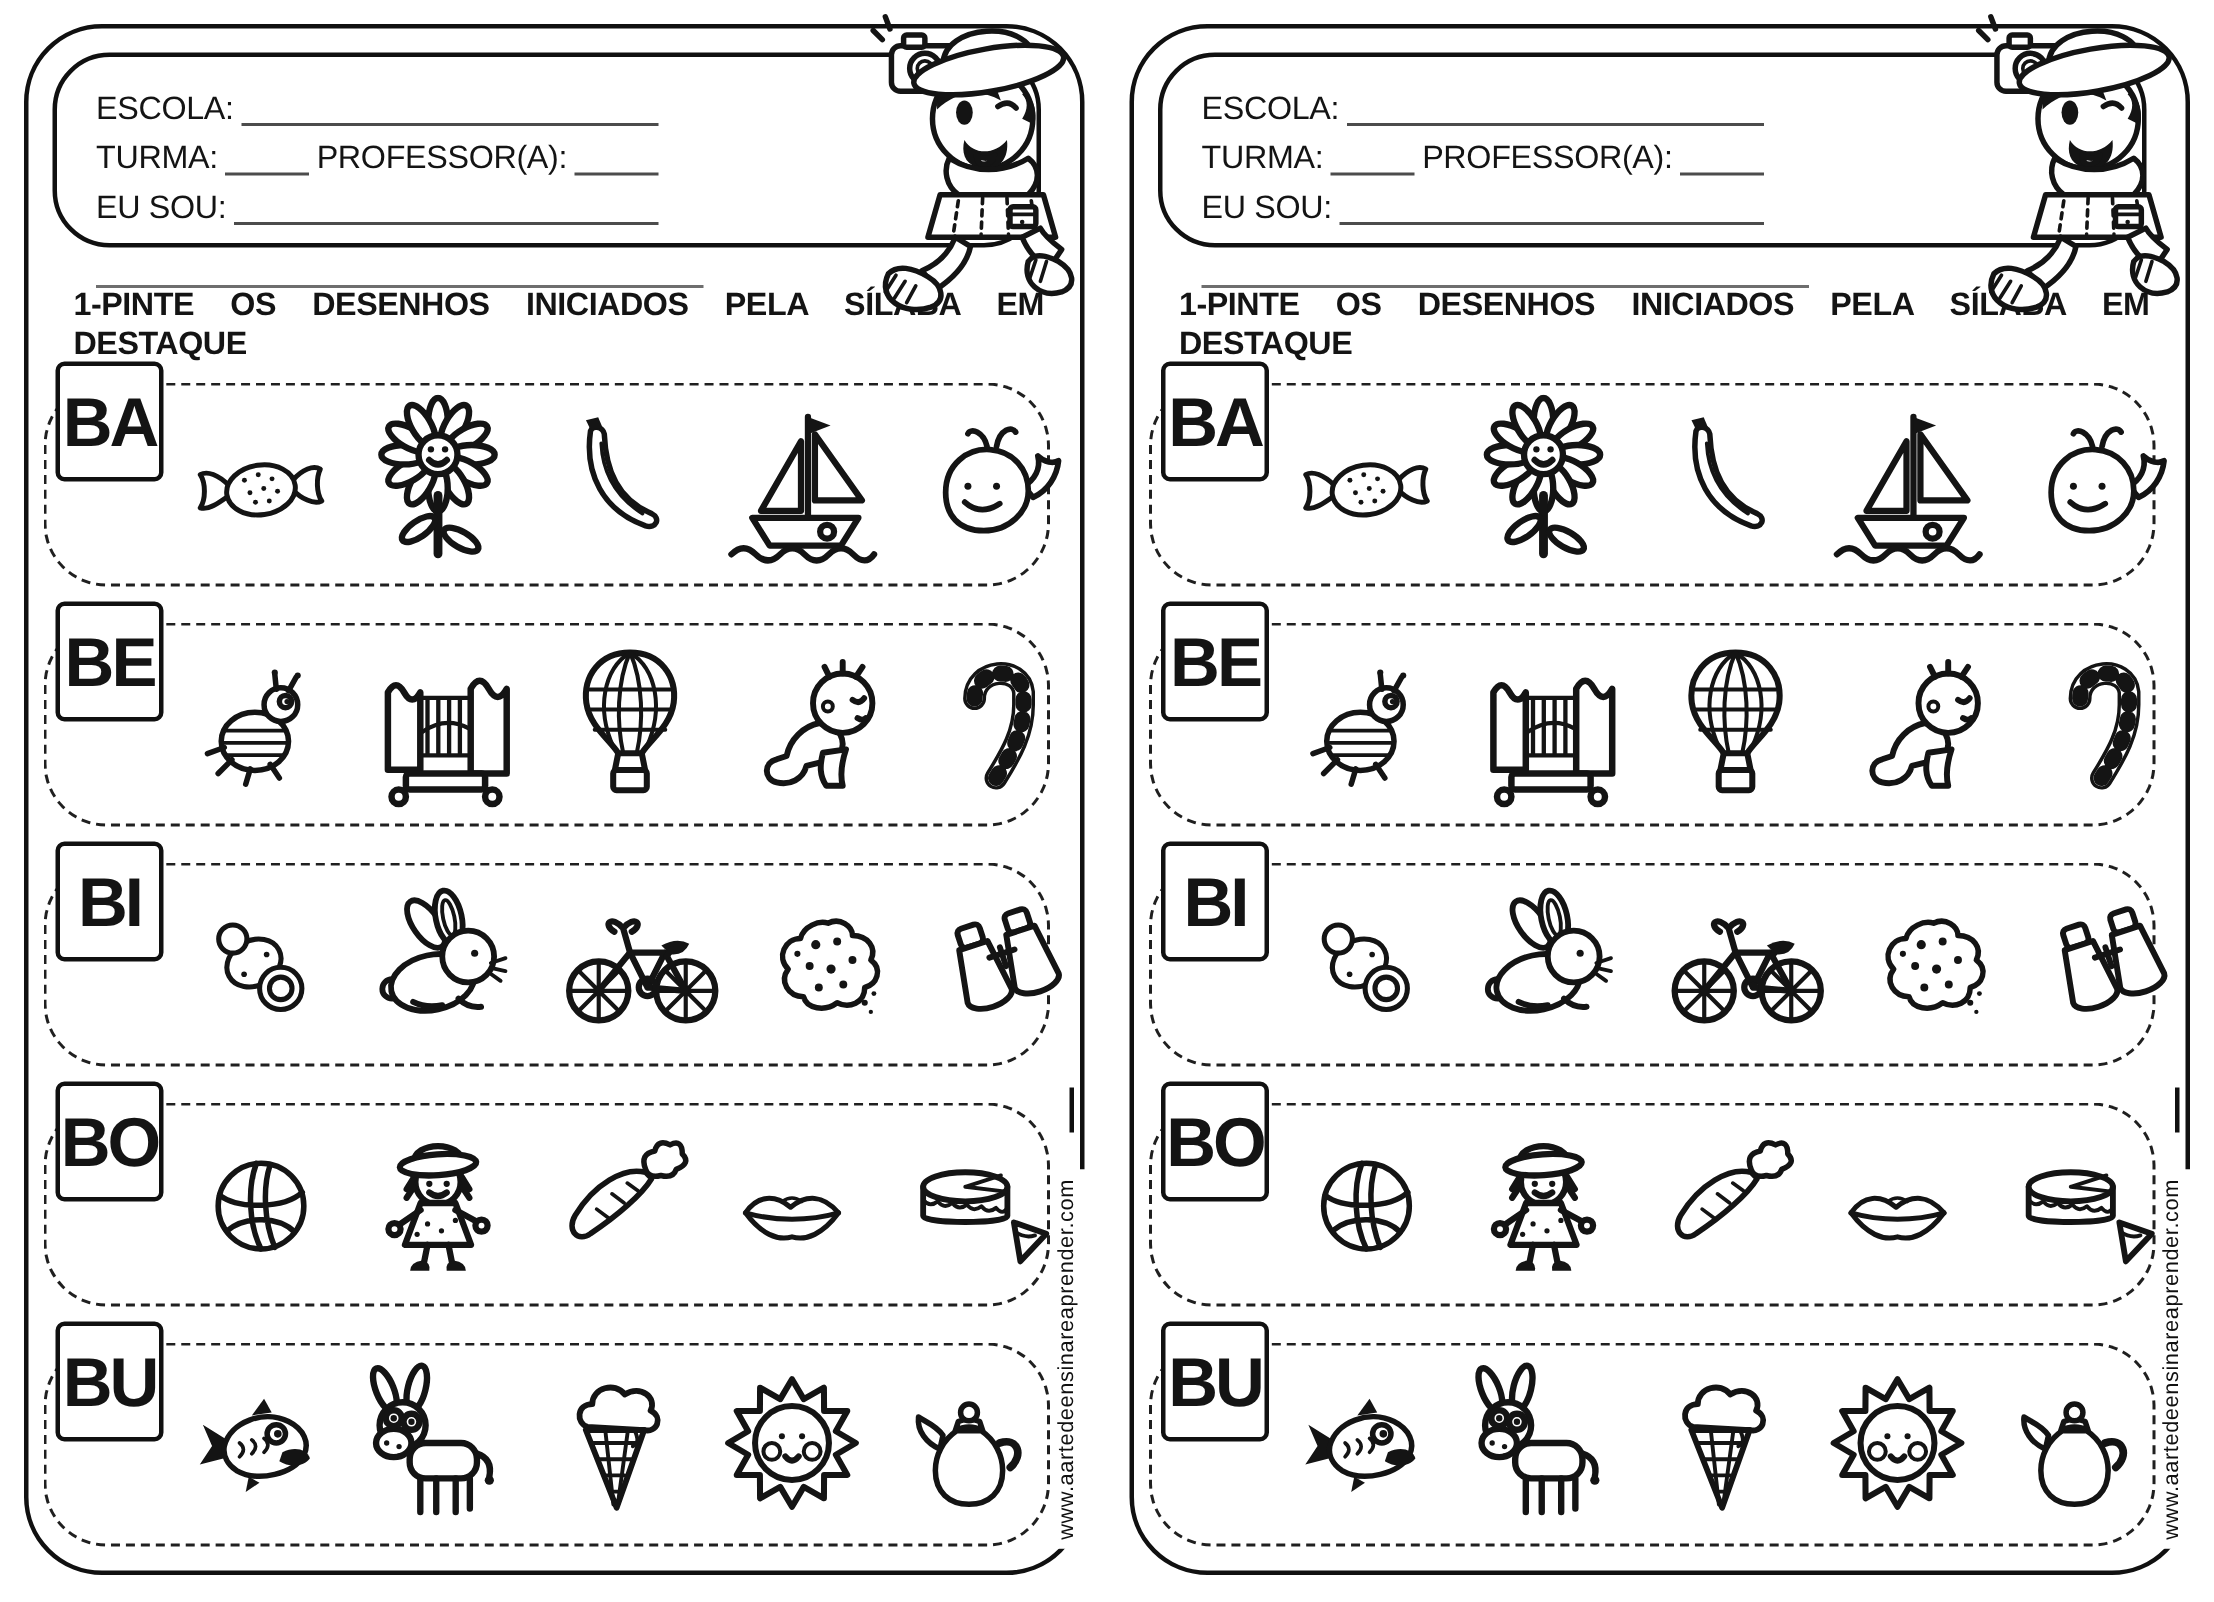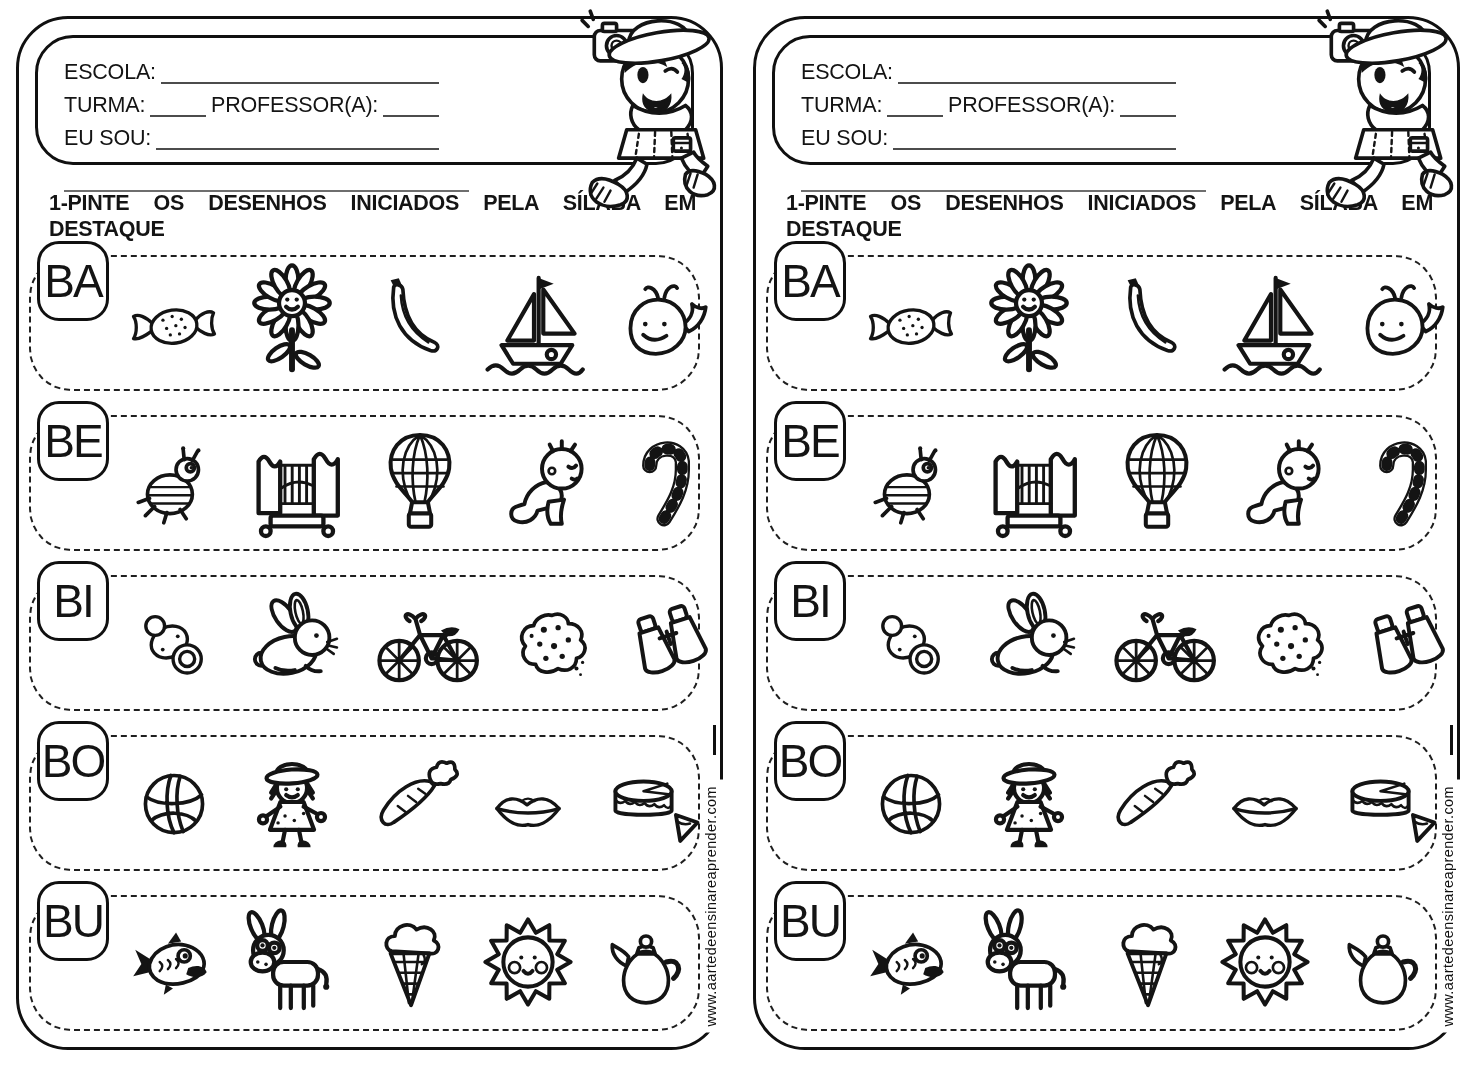--- a/index.html
+++ b/index.html
@@ -23,23 +23,23 @@
   
   .instruction{position:absolute;top:172px;left:30px;right:24px;margin:0;z-index:2;
                font-size:21.5px;font-weight:600;letter-spacing:-0.3px;word-spacing:6px;
                text-align:justify;text-align-last:justify;line-height:1.2;}
   .instr-num{text-decoration-thickness:2px;text-underline-offset:3px;}
   
   .rows{position:absolute;left:10px;right:20px;top:212px;bottom:14px;}
   .row{position:relative;height:136px;margin-top:24px;}
   .row-box{position:absolute;inset:0;border:2.8px dashed #1f1f1f;border-radius:42px;}
   .badge{position:absolute;left:8px;top:-14px;width:66px;height:74px;background:#fff;
-         border:3.2px solid #101010;border-radius:22px;z-index:2;
+         border:3.2px solid #101010;border-radius:6px;z-index:2;
          display:flex;align-items:center;justify-content:center;
-         font-size:46px;letter-spacing:-2px;line-height:1;}
+         font-size:46px;letter-spacing:-2px;line-height:1;font-weight:bold;}
   .pics{position:absolute;left:86px;right:12px;top:4px;bottom:6px;
         display:flex;align-items:center;justify-content:space-around;}
   .pics svg{height:102px;width:118px;flex:0 0 auto;}
   .pics svg[data-name="flower-picture"]{height:118px}
   .pics svg[data-name="sailboat-picture"]{height:116px;width:130px}
   .pics svg[data-name="whale-picture"]{height:106px}
   .pics svg[data-name="candy-picture"]{height:92px}
   .pics svg[data-name="crib-picture"]{height:120px;width:128px}
   .pics svg[data-name="hot-air-balloon-picture"]{height:112px}
   .pics svg[data-name="baby-picture"]{height:110px;width:126px}

